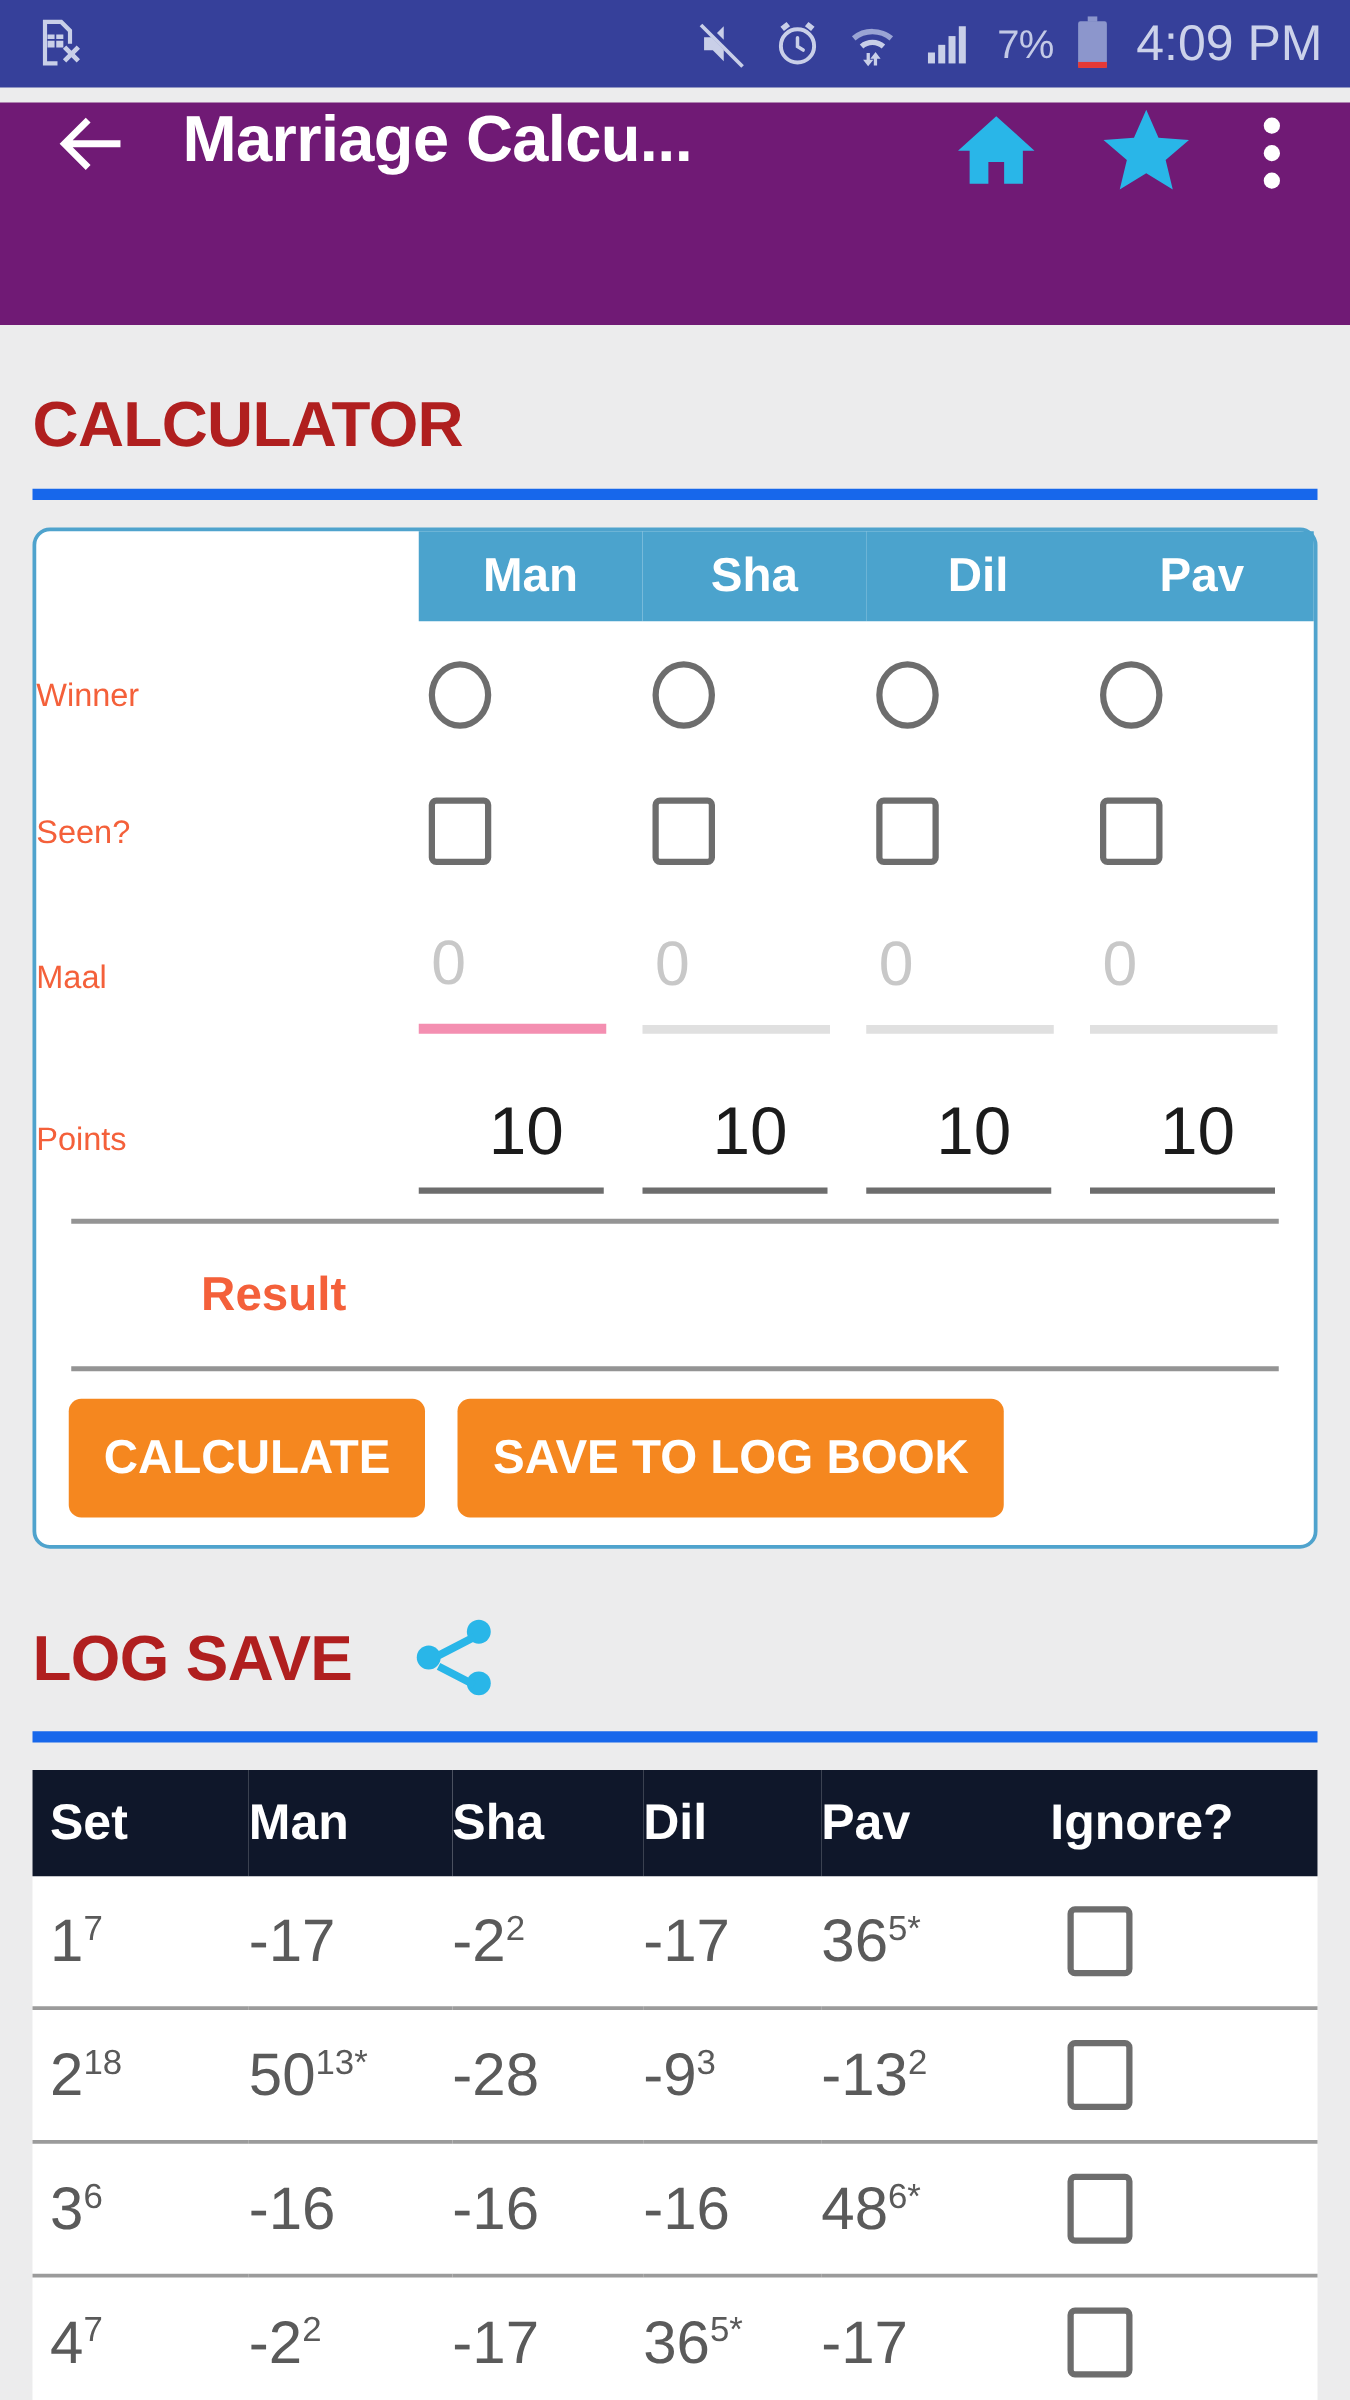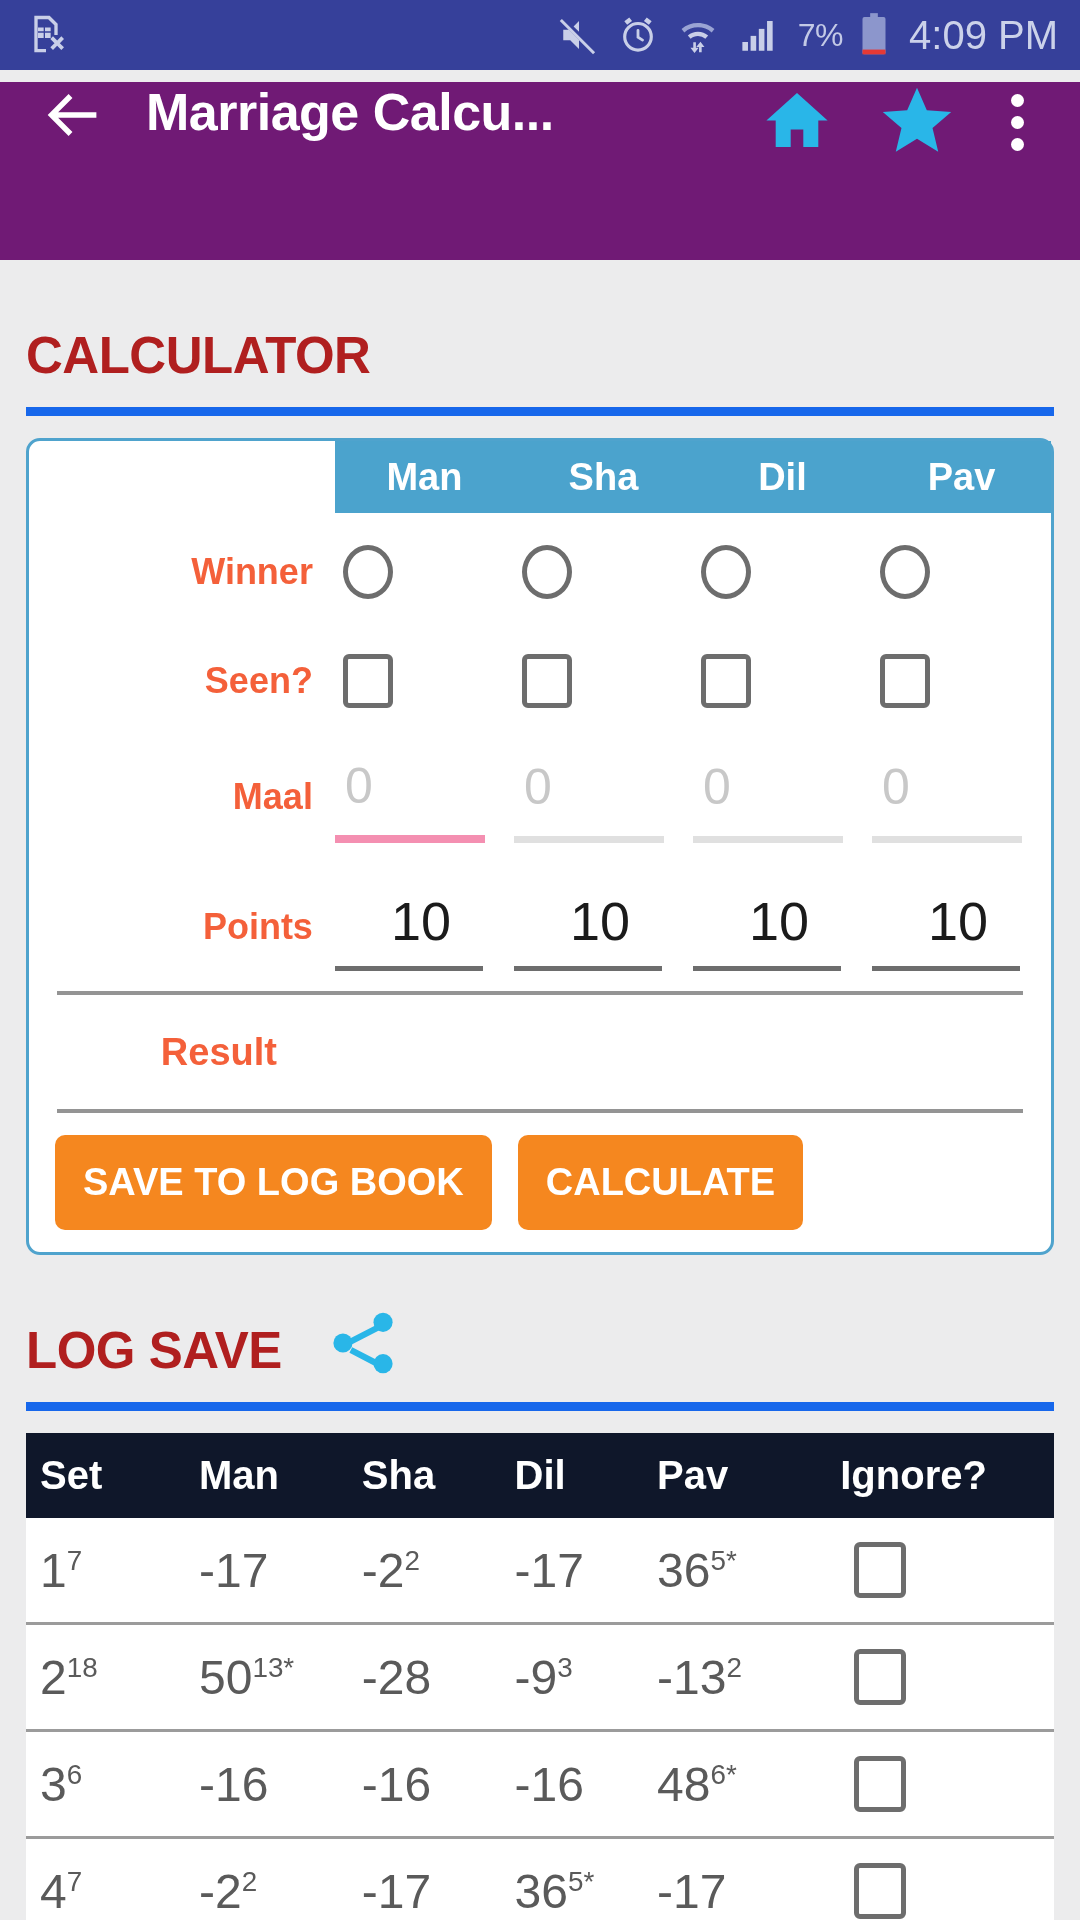--- a/index.html
+++ b/index.html
@@ -50,21 +50,20 @@
   .content { padding: 0; }
 
   .section-head {
     display:flex; align-items:center;
     padding: 0 26px;
     margin-top: 50px;
   }
   .section-title {
     color:#b01f1f; font-size: 51px; font-weight:bold;
     letter-spacing:-0.5px;
-    margin-top:16px;
   }
   .share-btn { margin-left: 44px; display:flex; align-items:center; }
 
   .blue-rule {
     height: 9px; background:#1767eb;
     margin: 22px 26px 0 26px;
   }
 
   
   .calc-card {
@@ -80,22 +79,22 @@
   .col-p { width: 158px; }
 
   .hdr-cell {
     background:#4ba3cd; color:#fff; font-weight:bold;
     font-size: 38px; text-align:center;
     height: 72px;
   }
   .hdr-spacer { background: transparent; }
 
   .row-label {
-    color:#f4603a; font-weight:bold; font-size:36px;
-    text-align:right; padding-right: 22px !important;
+    color:#f4603a; font-weight:normal; font-size:26px;
+    text-align:left; padding-right: 22px !important;
     white-space: nowrap;
   }
 
   .cellbox { display:flex; align-items:center; justify-content:flex-start; padding-left: 8px; }
 
   .radio-circle {
     width: 50px; height: 54px; border: 5px solid #6d6d6d;
     border-radius: 50%;
   }
   .check-square {
@@ -371,22 +370,22 @@
       </table>
 
     <div class="divider-full"></div>
     <div class="result-row">
       <span class="result-label">Result</span>
       <span></span>
     </div>
     <div class="divider-full"></div>
 
     <div class="btn-row">
+      <button class="btn">CALCULATE</button>
       <button class="btn">SAVE TO LOG BOOK</button>
-      <button class="btn">CALCULATE</button>
     </div>
   </div>
 
   <div class="section-head">
     <span class="section-title">LOG SAVE</span>
     <span class="share-btn">
       <svg width="74" height="74" viewBox="0 0 24 24">
           <circle cx="18.5" cy="5.3" r="3.1" fill="#29b6e8"></circle>
           <circle cx="5.5" cy="12" r="3.1" fill="#29b6e8"></circle>
           <circle cx="18.5" cy="18.7" r="3.1" fill="#29b6e8"></circle>

